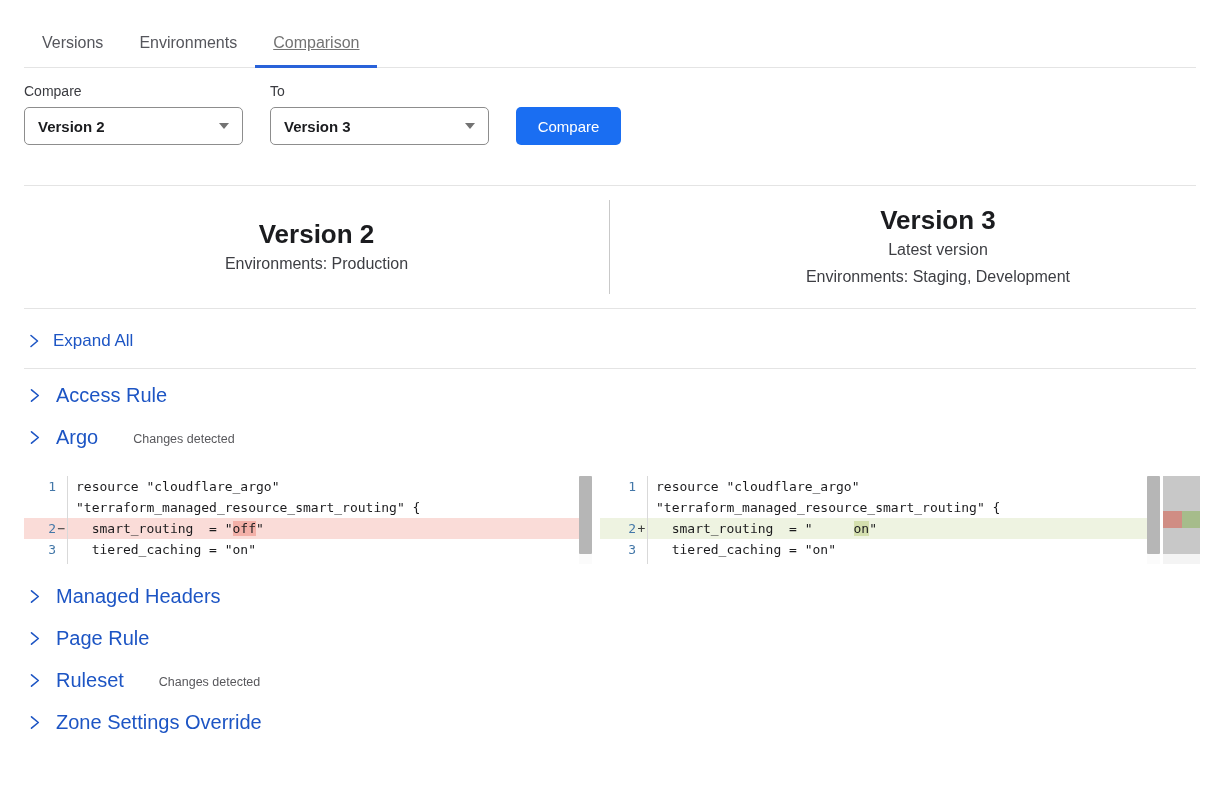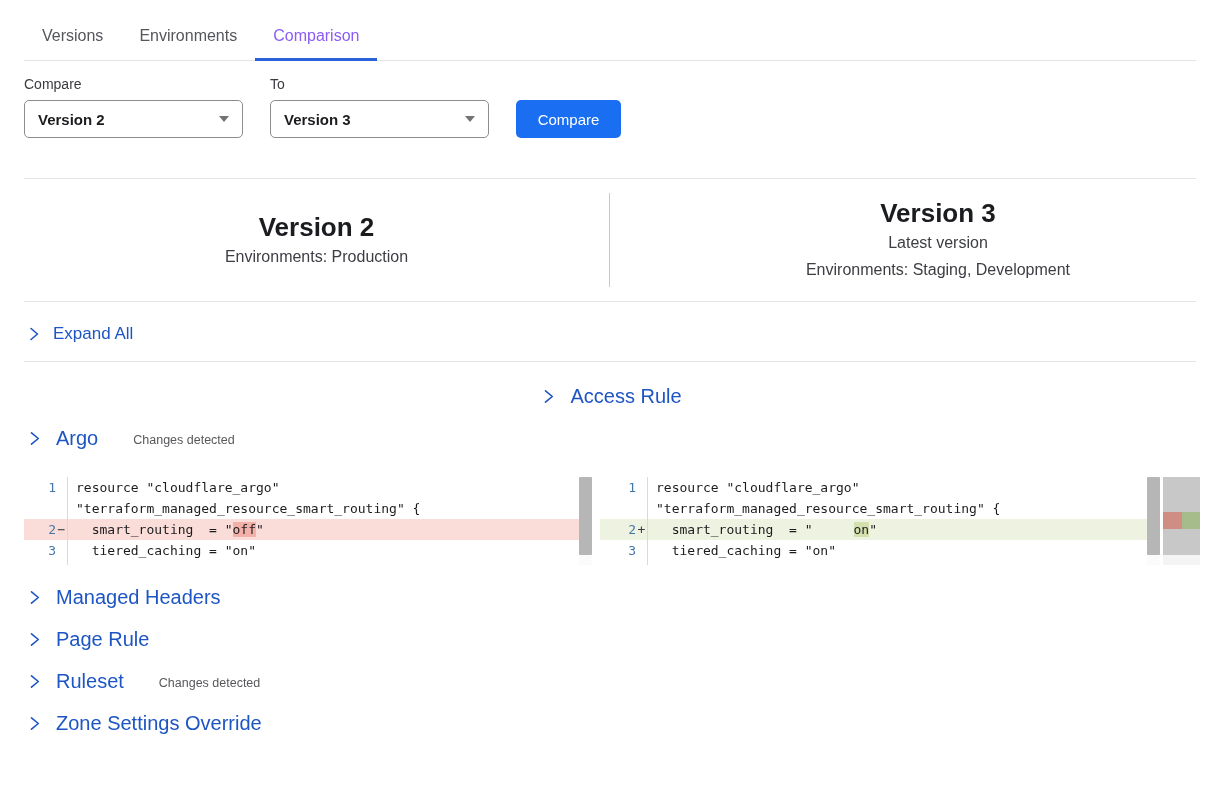--- a/index.html
+++ b/index.html
@@ -11,23 +11,23 @@
     --removed-word:#f3b0a8;
     --added-row:#eef3e1;
     --added-word:#d4dfae;
     --divider:#e4e4e4;
   }
   *{box-sizing:border-box; margin:0; padding:0;}
   html,body{width:1224px; height:788px; overflow:hidden; background:#fff;
     font-family:"Liberation Sans", sans-serif; color:#1f2023;}
 
   
-  .tabbar{display:flex; margin:9px 28px 0 24px; border-bottom:1px solid var(--divider);}
+  .tabbar{display:flex; margin:16px 28px 0 24px; border-bottom:1px solid var(--divider);}
   .tab{padding:18px 18px 15px; font-size:16px; color:#55565c; position:relative; cursor:pointer;}
-  .tab.active{color:#8b5cf6;}
+  .tab.active{color:#737373;text-decoration:underline;}
   .tab.active::after{content:""; position:absolute; left:0; right:0; bottom:-1px; height:3px;
     background:var(--tab-underline);}
 
   
   .compare-form{display:flex; gap:27px; margin:15px 28px 0 24px; align-items:flex-end;}
   .field label{display:block; font-size:14px; color:#3a3b40; margin-bottom:8px;}
   .select{width:219px; height:38px; border:1px solid #8d8d8d; border-radius:5px; background:#fff;
     display:flex; align-items:center; justify-content:space-between; padding:0 13px; cursor:pointer;}
   .select .val{font-size:15px; font-weight:bold; color:#1b1c1f;}
   .caret{width:0; height:0; border-left:5px solid transparent; border-right:5px solid transparent;
@@ -49,21 +49,21 @@
 
   
   .expand-wrap{margin:0 28px 0 24px; border-bottom:1px solid var(--divider); padding:22px 0 16px;}
   .expand-row{display:inline-flex; align-items:center; gap:13px; padding-left:4px;
     color:var(--link-blue); cursor:pointer;}
   .expand-row .lbl{font-size:17px;}
 
   
   .section-row{display:flex; align-items:center; gap:15px; height:28px;
     margin:14px 28px 0 28px; color:var(--link-blue); cursor:pointer;}
-  .section-row.first{margin-top:20px;justify-content:center;}
+  .section-row.first{margin-top:12px;}
   .section-row .lbl{font-size:20px;}
   .section-row .badge{font-size:12.5px; color:#58585c; margin-left:20px; padding-top:3px; cursor:default;}
   .badge:empty{display:none;}
   .chev{display:inline-flex; color:var(--link-blue);}
 
   
   .diff{position:relative; margin:25px 0 18px 24px; width:1176px; height:88px;}
   .panel{position:absolute; top:0; height:88px; overflow:hidden; background:#fff;
     font-family:"DejaVu Sans Mono", monospace; font-size:13px; line-height:21px;}
   .panel-left{left:0; width:568px;}

